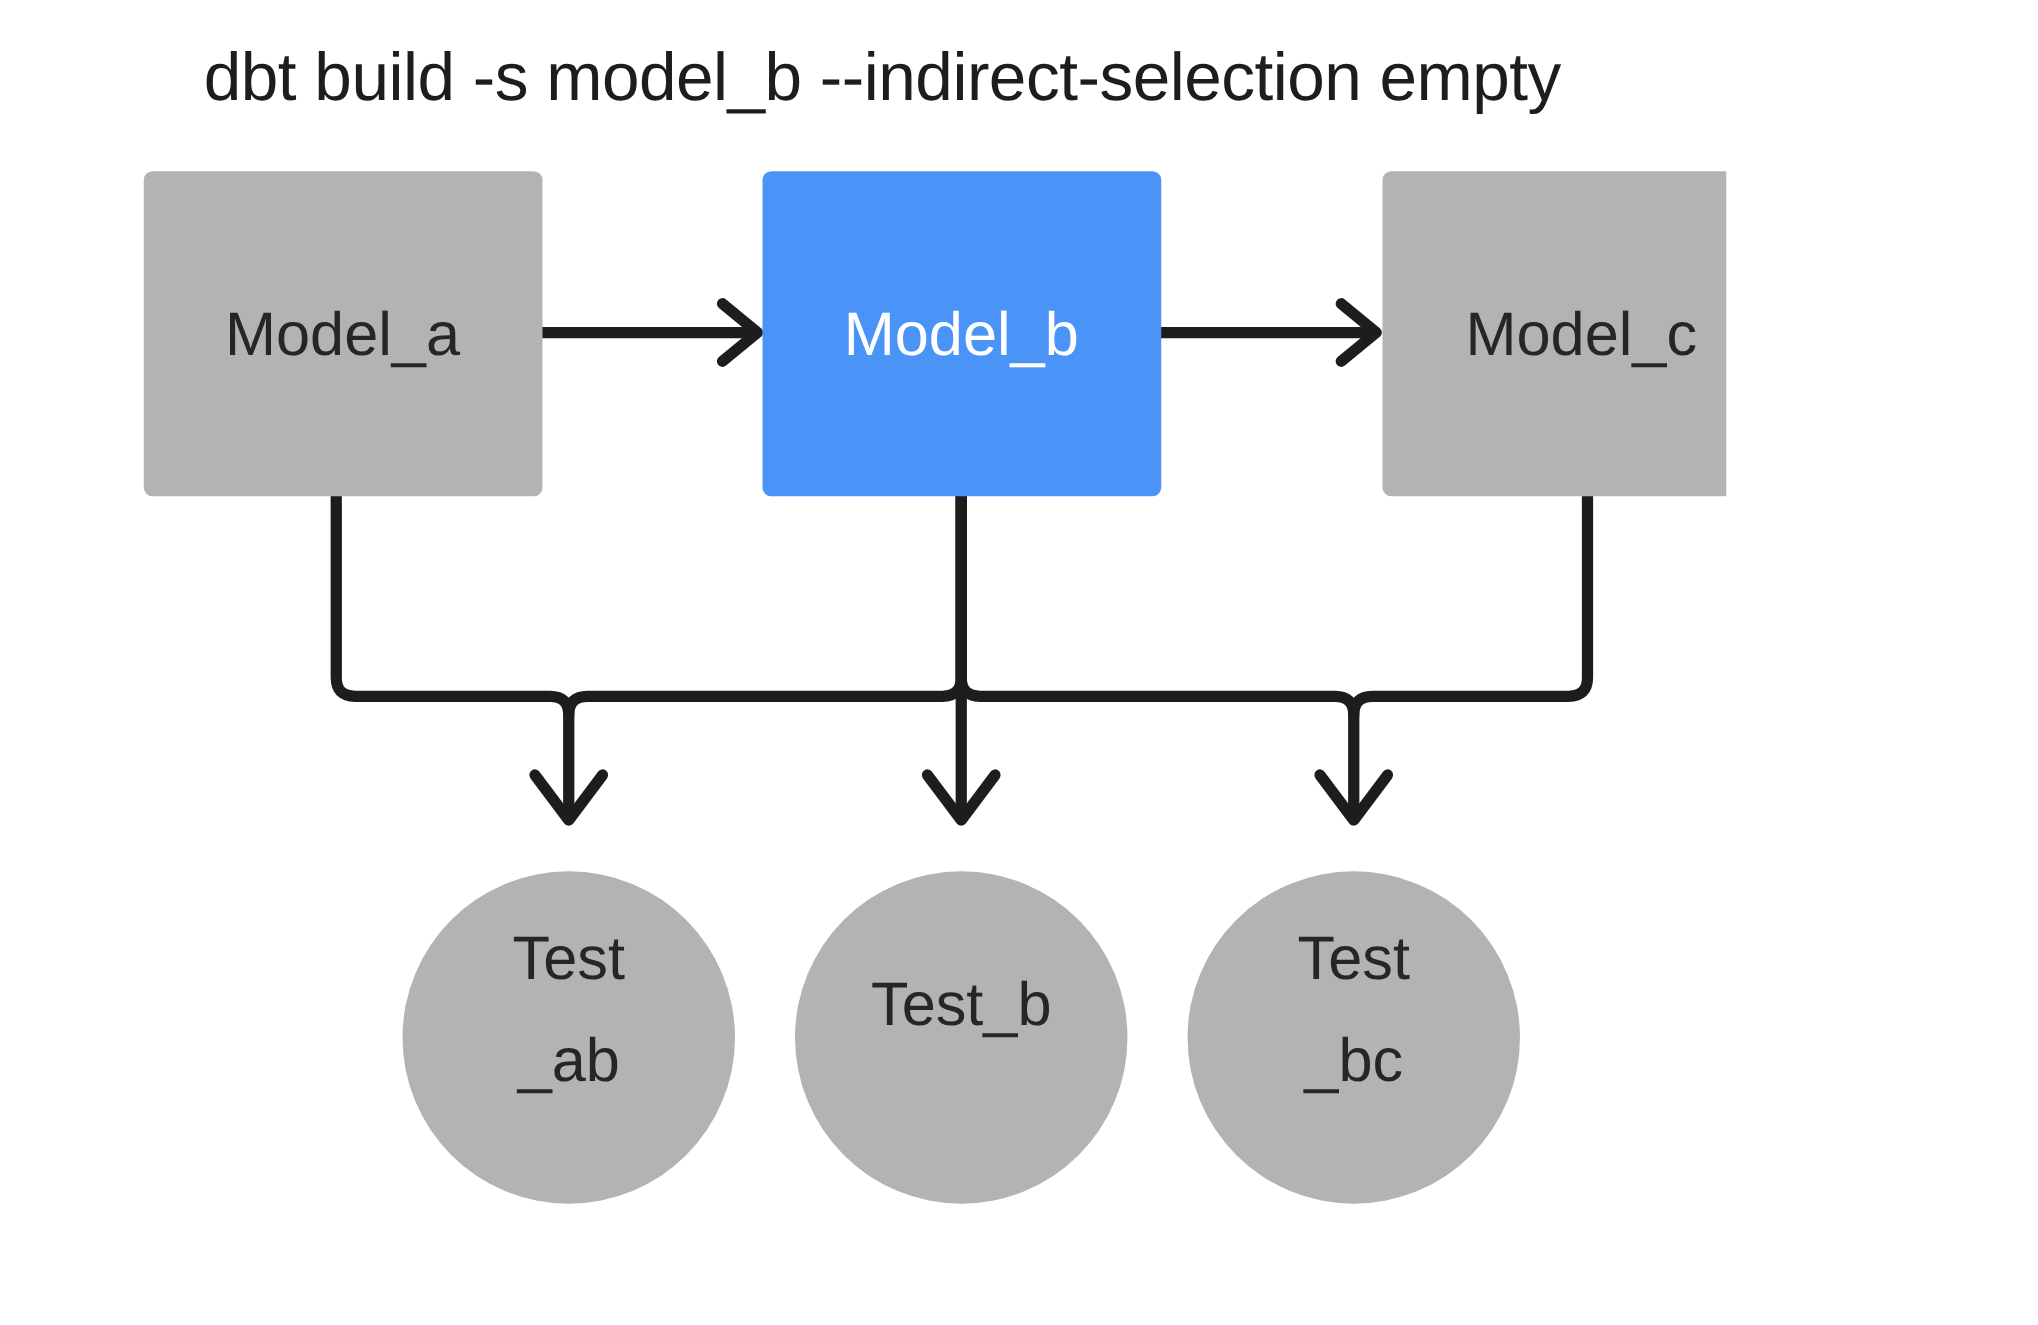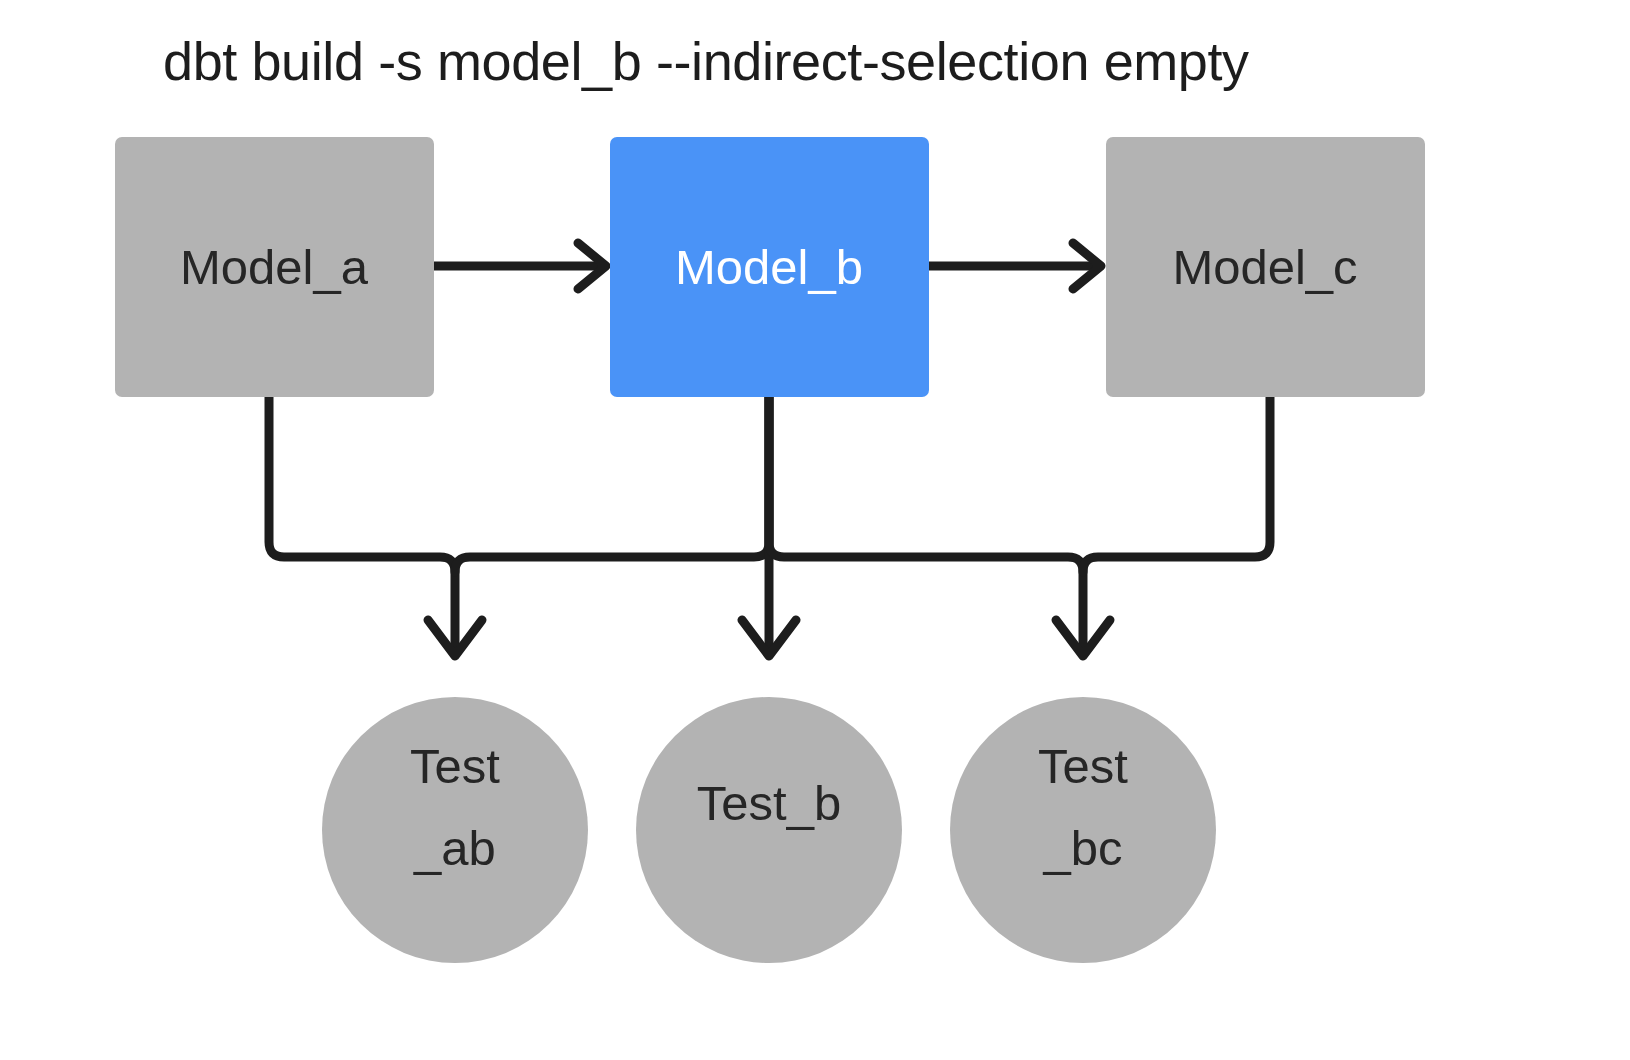--- a/index.html
+++ b/index.html
@@ -9,21 +9,20 @@
   }
   body {
     font-family: "Liberation Sans", sans-serif;
   }
   #canvas {
     position: relative;
     width: 1381px;
     height: 1060px;
     background: #ffffff;
     overflow: hidden;
-    padding-left: 48px;
   }
   #diagram-svg {
     position: absolute;
     left: 0;
     top: 0;
     width: 1630px;
     height: 1060px;
   }
   .title-text {
     font-size: 54px;

